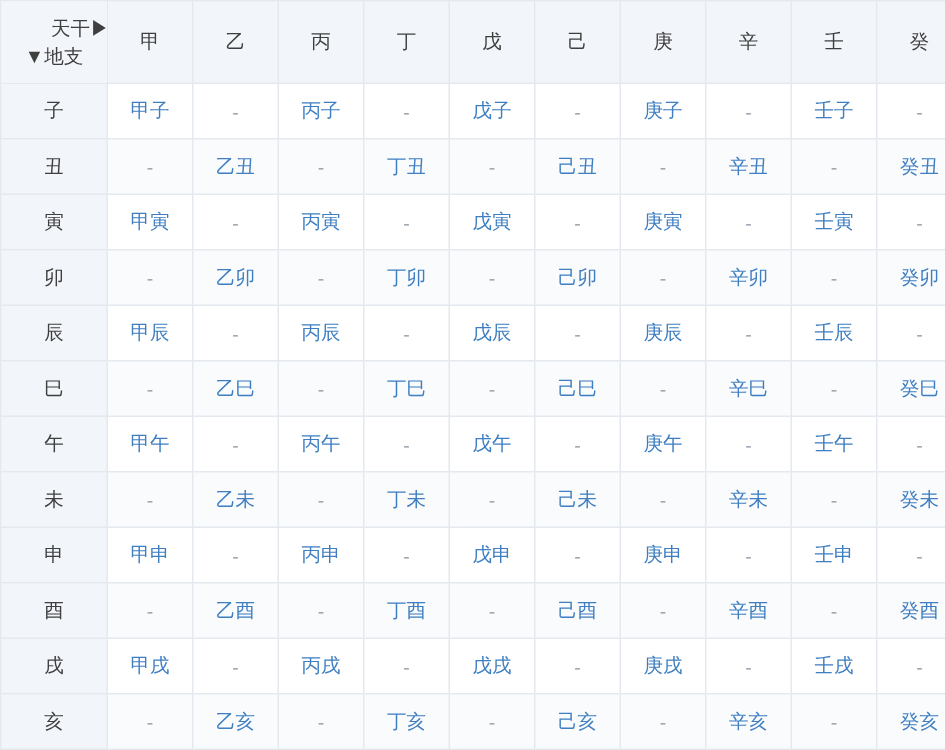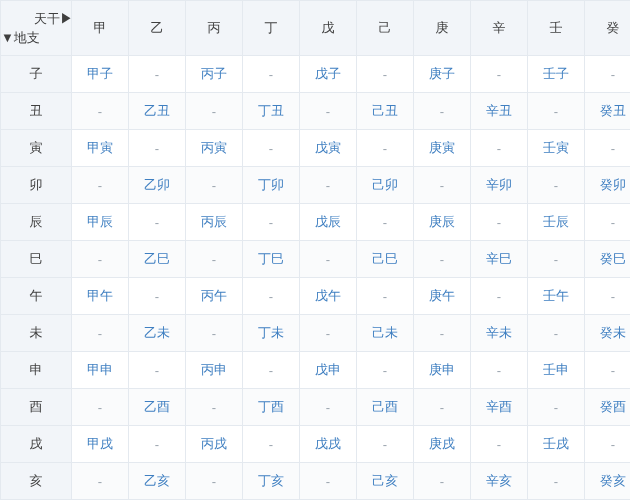--- a/index.html
+++ b/index.html
@@ -45,21 +45,21 @@
   th.corner-head .corner-line {
     display: block;
     white-space: nowrap;
   }
   th.corner-head .corner-line.stem-line {
     text-align: right;
     padding-right: 6px;
     padding-left: 33px;
   }
   th.corner-head .corner-line.branch-line {
-    text-align: left;
+    text-align: center;
   }
   th.stem-head {
     width: 56px;
   }
   tbody td {
     height: 34.5px;
   }
   td.branch-cell {
     background: #f2f5f9;
     color: #3f3f3f;

